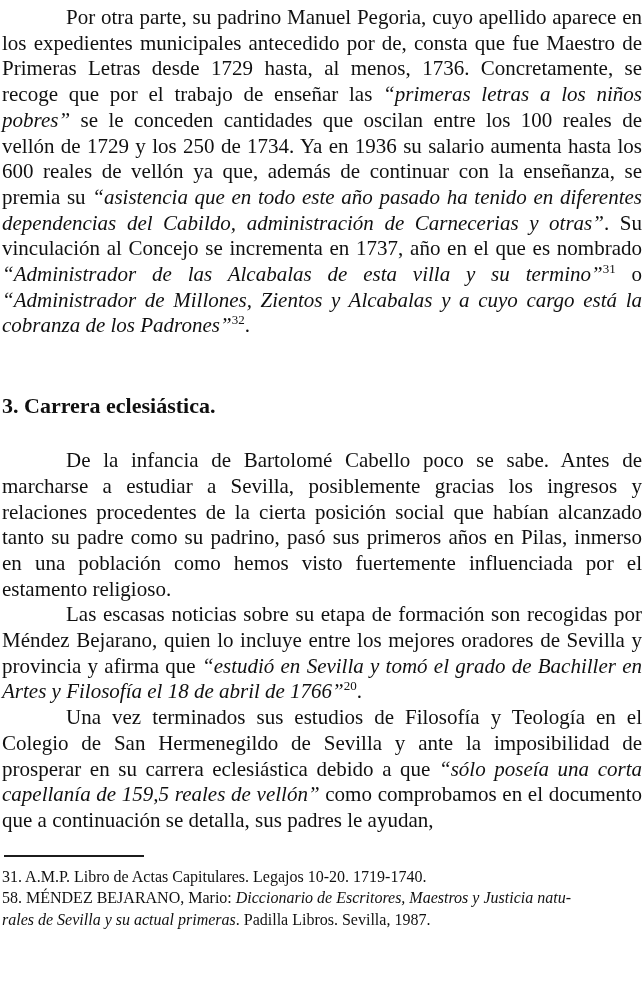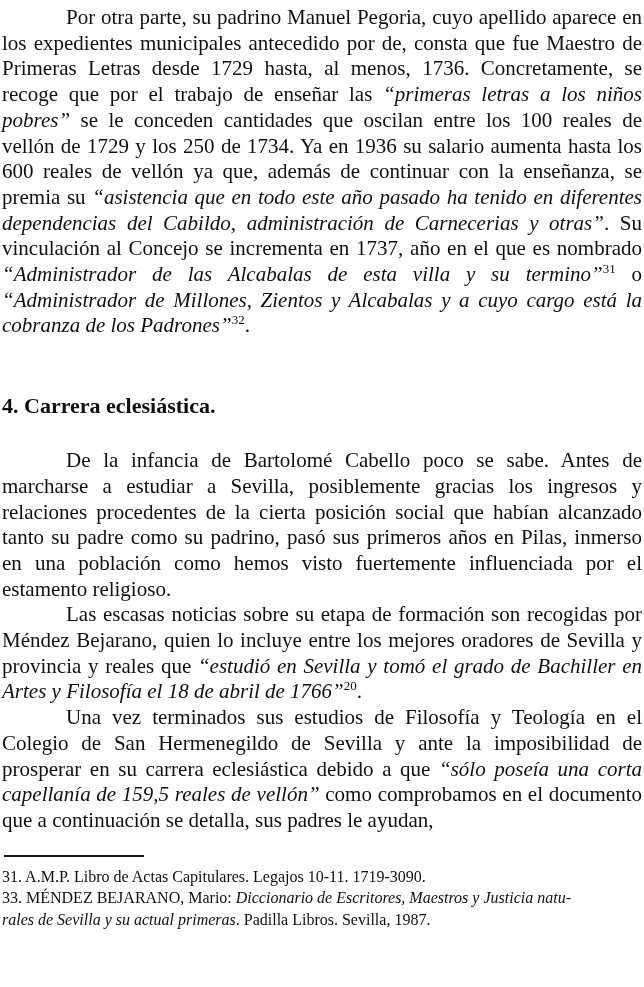--- a/index.html
+++ b/index.html
@@ -54,26 +54,26 @@
     text-indent: 0;
   }
 </style>
 </head>
 <body>
 
 <div class="page">
 
   <p class="body"><span>Por otra parte, su padrino Manuel Pegoria, cuyo apellido aparece en los expedientes municipales antecedido por de, consta que fue Maestro de Primeras Letras desde 1729 hasta, al menos, 1736. Concretamente, se recoge que por el trabajo de enseñar las </span><span class="it">“primeras letras a los niños pobres”</span><span> se le conceden cantidades que oscilan entre los 100 reales de vellón de 1729 y los 250 de 1734. Ya en 1936 su salario aumenta hasta los 600 reales de vellón ya que, además de continuar con la enseñanza, se premia su </span><span class="it">“asistencia que en todo este año pasado ha tenido en diferentes dependencias del Cabildo, administración de Carnecerias y otras”</span><span>. Su vinculación al Concejo se incrementa en 1737, año en el que es nombrado </span><span class="it">“Administrador de las Alcabalas de esta villa y su termino”</span><span class="sup">31</span><span> o </span><span class="it">“Administrador de Millones, Zientos y Alcabalas y a cuyo cargo está la cobranza de los Padrones”</span><span class="sup">32</span><span>.</span></p>
 
-  <h2 class="section-heading">4. Carrera eclesiástica.</h2>
+  <h2 class="section-heading">3. Carrera eclesiástica.</h2>
 
   <p class="body"><span>De la infancia de Bartolomé Cabello poco se sabe. Antes de marcharse a estudiar a Sevilla, posiblemente gracias los ingresos y relaciones procedentes de la cierta posición social que habían alcanzado tanto su padre como su padrino, pasó sus primeros años en Pilas, inmerso en una población como hemos visto fuertemente influenciada por el estamento religioso.</span></p>
 
-  <p class="body"><span>Las escasas noticias sobre su etapa de formación son recogidas por Méndez Bejarano, quien lo incluye entre los mejores oradores de Sevilla y provincia y reales que </span><span class="it">“estudió en Sevilla y tomó el grado de Bachiller en Artes y Filosofía el 18 de abril de 1766”</span><span class="sup">20</span><span>.</span></p>
+  <p class="body"><span>Las escasas noticias sobre su etapa de formación son recogidas por Méndez Bejarano, quien lo incluye entre los mejores oradores de Sevilla y provincia y afirma que </span><span class="it">“estudió en Sevilla y tomó el grado de Bachiller en Artes y Filosofía el 18 de abril de 1766”</span><span class="sup">20</span><span>.</span></p>
 
   <p class="body"><span>Una vez terminados sus estudios de Filosofía y Teología en el Colegio de San Hermenegildo de Sevilla y ante la imposibilidad de prosperar en su carrera eclesiástica debido a que </span><span class="it">“sólo poseía una corta capellanía de 159,5 reales de vellón”</span><span> como comprobamos en el documento que a continuación se detalla, sus padres le ayudan,</span></p>
 
   <div class="footnote-rule"></div>
 
-  <p class="footnote"><span>31. A.M.P. Libro de Actas Capitulares. Legajos 10-11. 1719-3090.</span></p>
-  <p class="footnote"><span>33. MÉNDEZ BEJARANO, Mario: </span><span class="it">Diccionario de Escritores, Maestros y Justicia natu-</span><br><span class="it">rales de Sevilla y su actual primeras</span><span>. Padilla Libros. Sevilla, 1987.</span></p>
+  <p class="footnote"><span>31. A.M.P. Libro de Actas Capitulares. Legajos 10-20. 1719-1740.</span></p>
+  <p class="footnote"><span>58. MÉNDEZ BEJARANO, Mario: </span><span class="it">Diccionario de Escritores, Maestros y Justicia natu-</span><br><span class="it">rales de Sevilla y su actual primeras</span><span>. Padilla Libros. Sevilla, 1987.</span></p>
 
 </div>
 
 </body></html>

